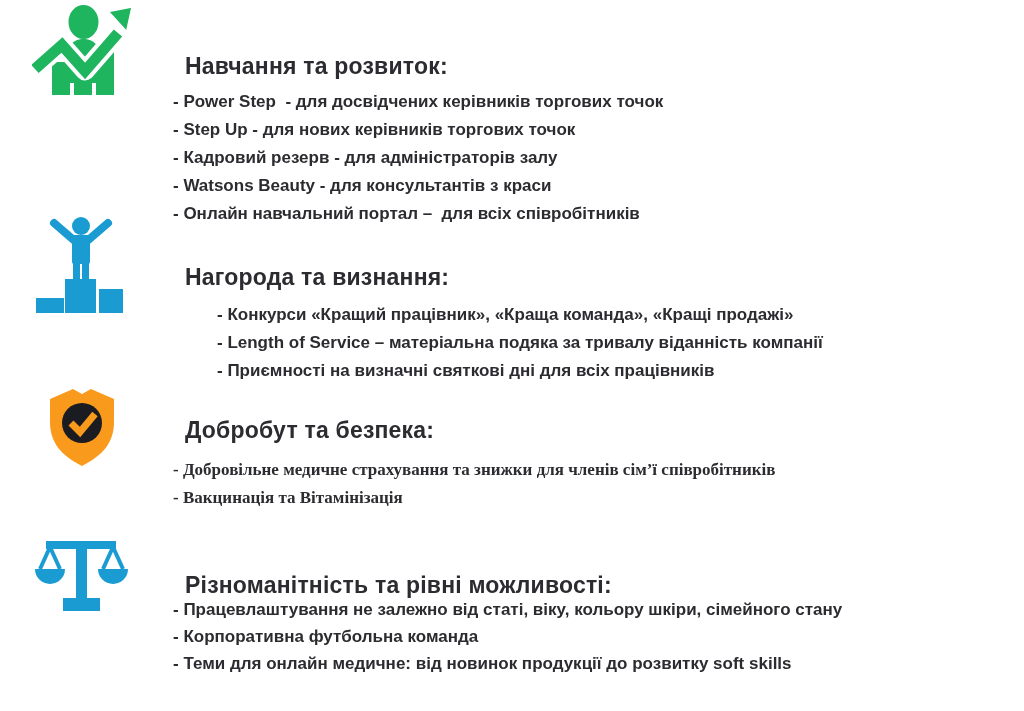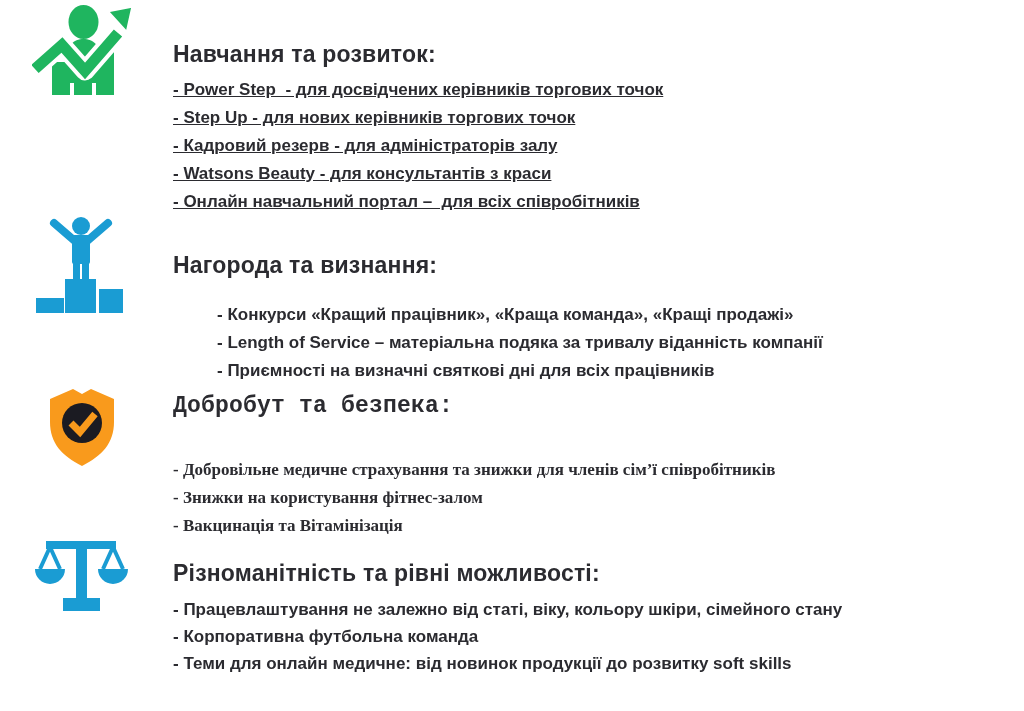--- a/index.html
+++ b/index.html
@@ -15,37 +15,37 @@
     overflow:hidden;
   }
   .icon{position:absolute;}
   .icon svg{display:block;width:100%;height:100%;}
   .i1{left:32px;top:5px;width:103px;height:90px;}
   .i2{left:36px;top:217px;width:90px;height:96px;}
   .i3{left:40px;top:386px;width:84px;height:82px;}
   .i4{left:33px;top:539px;width:97px;height:72px;}
 
   .heading{
-    position:absolute;left:173px;margin:0;
+    position:absolute;left:173px;margin:12px;
     font-size:23px;font-weight:700;line-height:28px;
     letter-spacing:0.2px;color:var(--text,#2b2b30);
     white-space:nowrap;
   }
   .h1{top:40px;}
   .h2{top:251px;}
-  .h3{top:392px;font-family:Liberation Mono, monospace;}
+  .h3{top:404px;}
   .h4{top:559px;}
 
   .list{
     position:absolute;left:173px;
     font-size:17px;font-weight:600;line-height:28px;
     color:var(--text,#2b2b30);
   }
   .list p{margin:0;white-space:pre-wrap;}
-  .l1{top:76px;text-decoration:underline;}
+  .l1{top:88px;}
   .l2{top:301px;margin-left:44px;}
   .l3{top:456px;font-family:Liberation Serif, serif;}
   .l4{top:596px;line-height:27px;}
 
   
   .fg{fill:var(--green,#1fb55f);}
   .fb{fill:var(--blue,#1a9cd3);}
   .fo{fill:var(--orange,#f99a1c);}
   .fd{fill:var(--dark,#1b1b22);}
   .sg{stroke:var(--green,#1fb55f);fill:none;}
@@ -102,21 +102,20 @@
   <div class="icon i3">
     <svg viewBox="0 0 84 82" aria-hidden="true">
       <path class="fo" d="M10,13 L33,3 L42,8 L51,3 L74,13 L74,36 C74,57 62,70 42,80 C22,70 10,57 10,36 Z"></path>
       <circle class="fd" cx="42" cy="37" r="20"></circle>
       <polyline class="so" points="31,37 40,46 55,28" stroke-width="7" stroke-linejoin="miter"></polyline>
     </svg>
   </div>
   <h2 class="heading h3">Добробут та безпека:</h2>
   <div class="list l3">
     <p>- Добровільне медичне страхування та знижки для членів сім’ї співробітників</p>
-    <p>- Знижки на користування фітнес-залом</p>
     <p>- Вакцинація та Вітамінізація</p>
   </div>
 
   <div class="icon i4">
     <svg viewBox="0 0 97 72" aria-hidden="true">
       <rect class="fb" x="13" y="2" width="70" height="8"></rect>
       <rect class="fb" x="43" y="2" width="11" height="58"></rect>
       <rect class="fb" x="30" y="59" width="37" height="13"></rect>
       <path class="sb" d="M17,8 L7,30 M17,8 L27,30" stroke-width="4"></path>
       <path class="fb" d="M2,30 A15,15 0 0 0 32,30 Z"></path>

